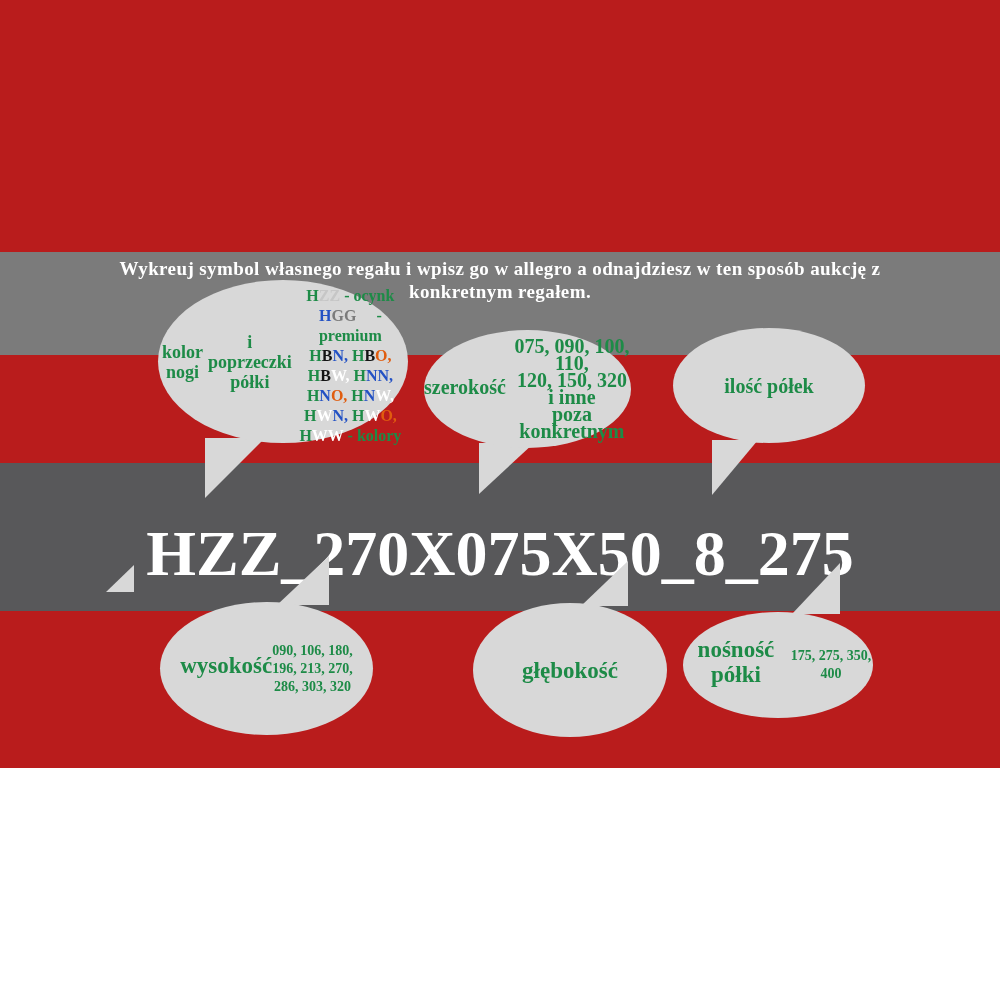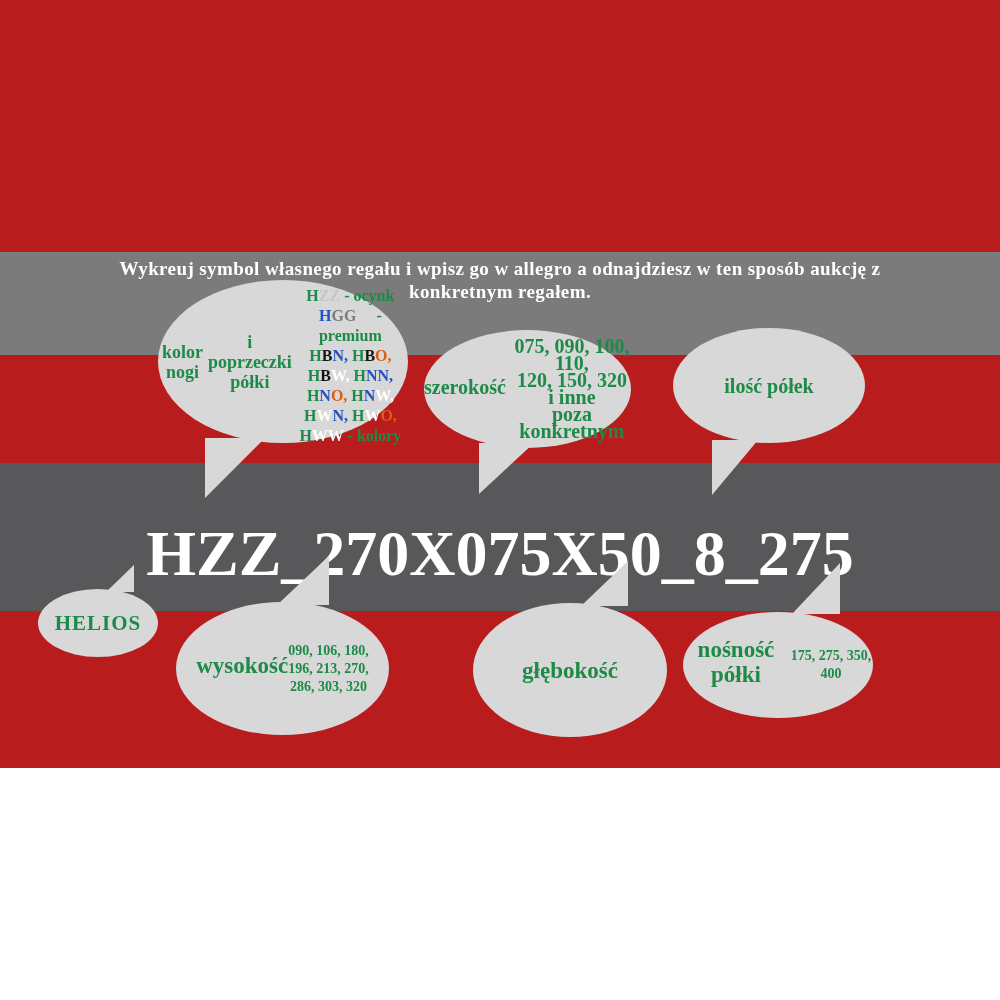--- a/index.html
+++ b/index.html
@@ -38,21 +38,21 @@
 
   .bb-ilosc{left:673px;top:328px;width:192px;height:115px;}
   .bb-ilosc .b-title{font-size:20px;line-height:22px;margin-bottom:0;}
   .bb-ilosc .lines{font-size:14px;line-height:19px;}
   .t-ilosc{left:712px;top:440px;width:46px;height:55px;}
 
   .bb-helios{left:38px;top:589px;width:120px;height:68px;}
   .bb-helios .b-title{font-size:21px;letter-spacing:1px;}
   .t-helios{left:106px;top:565px;width:28px;height:27px;}
 
-  .bb-wys{left:176px;top:602px;width:213px;height:133px;}
+  .bb-wys{left:160px;top:602px;width:213px;height:133px;}
   .bb-wys .b-title{font-size:23px;line-height:25px;margin-bottom:7px;}
   .bb-wys .lines{font-size:14px;line-height:18px;}
   .t-wys{left:277px;top:556px;width:52px;height:49px;}
 
   .bb-gleb{left:473px;top:603px;width:194px;height:134px;}
   .bb-gleb .b-title{font-size:23px;line-height:25px;}
   .bb-gleb .lines{font-size:14px;line-height:18px;}
   .t-gleb{left:581px;top:561px;width:47px;height:45px;}
 
   .bb-nos{left:683px;top:612px;width:190px;height:106px;}
@@ -101,23 +101,20 @@
         <div>075, 090, 100, 110,</div>
         <div>120, 150, 320  i inne</div>
         <div>poza konkretnym</div>
       </div>
   </div>
 
   <div class="bubble bb-ilosc">
     <div class="b-title">ilość półek</div>
   </div>
 
-  <div class="bubble bb-helios">
-    <div class="b-title">HELIOS</div>
-  </div>
 
   <div class="bubble bb-wys">
     <div class="b-title">wysokość</div>
     <div class="lines">
         <div>090, 106, 180,</div>
         <div>196, 213, 270,</div>
         <div>286, 303, 320</div>
       </div>
   </div>
 

